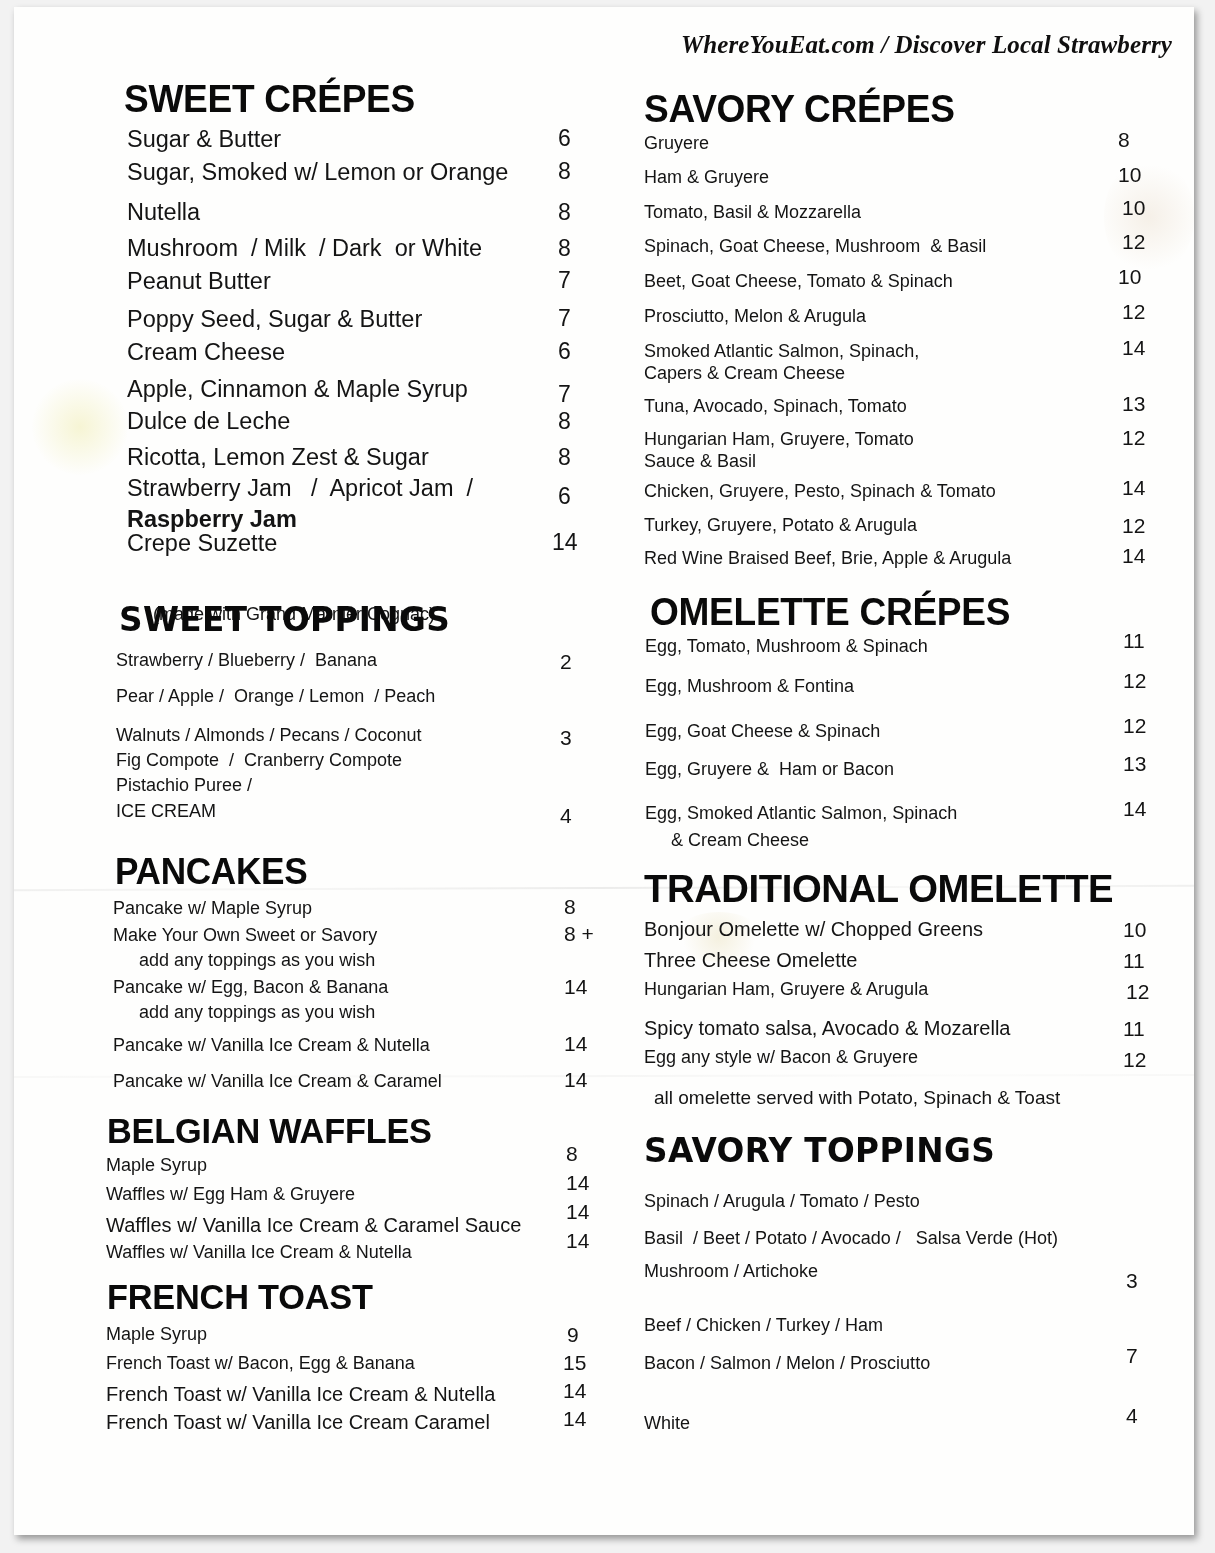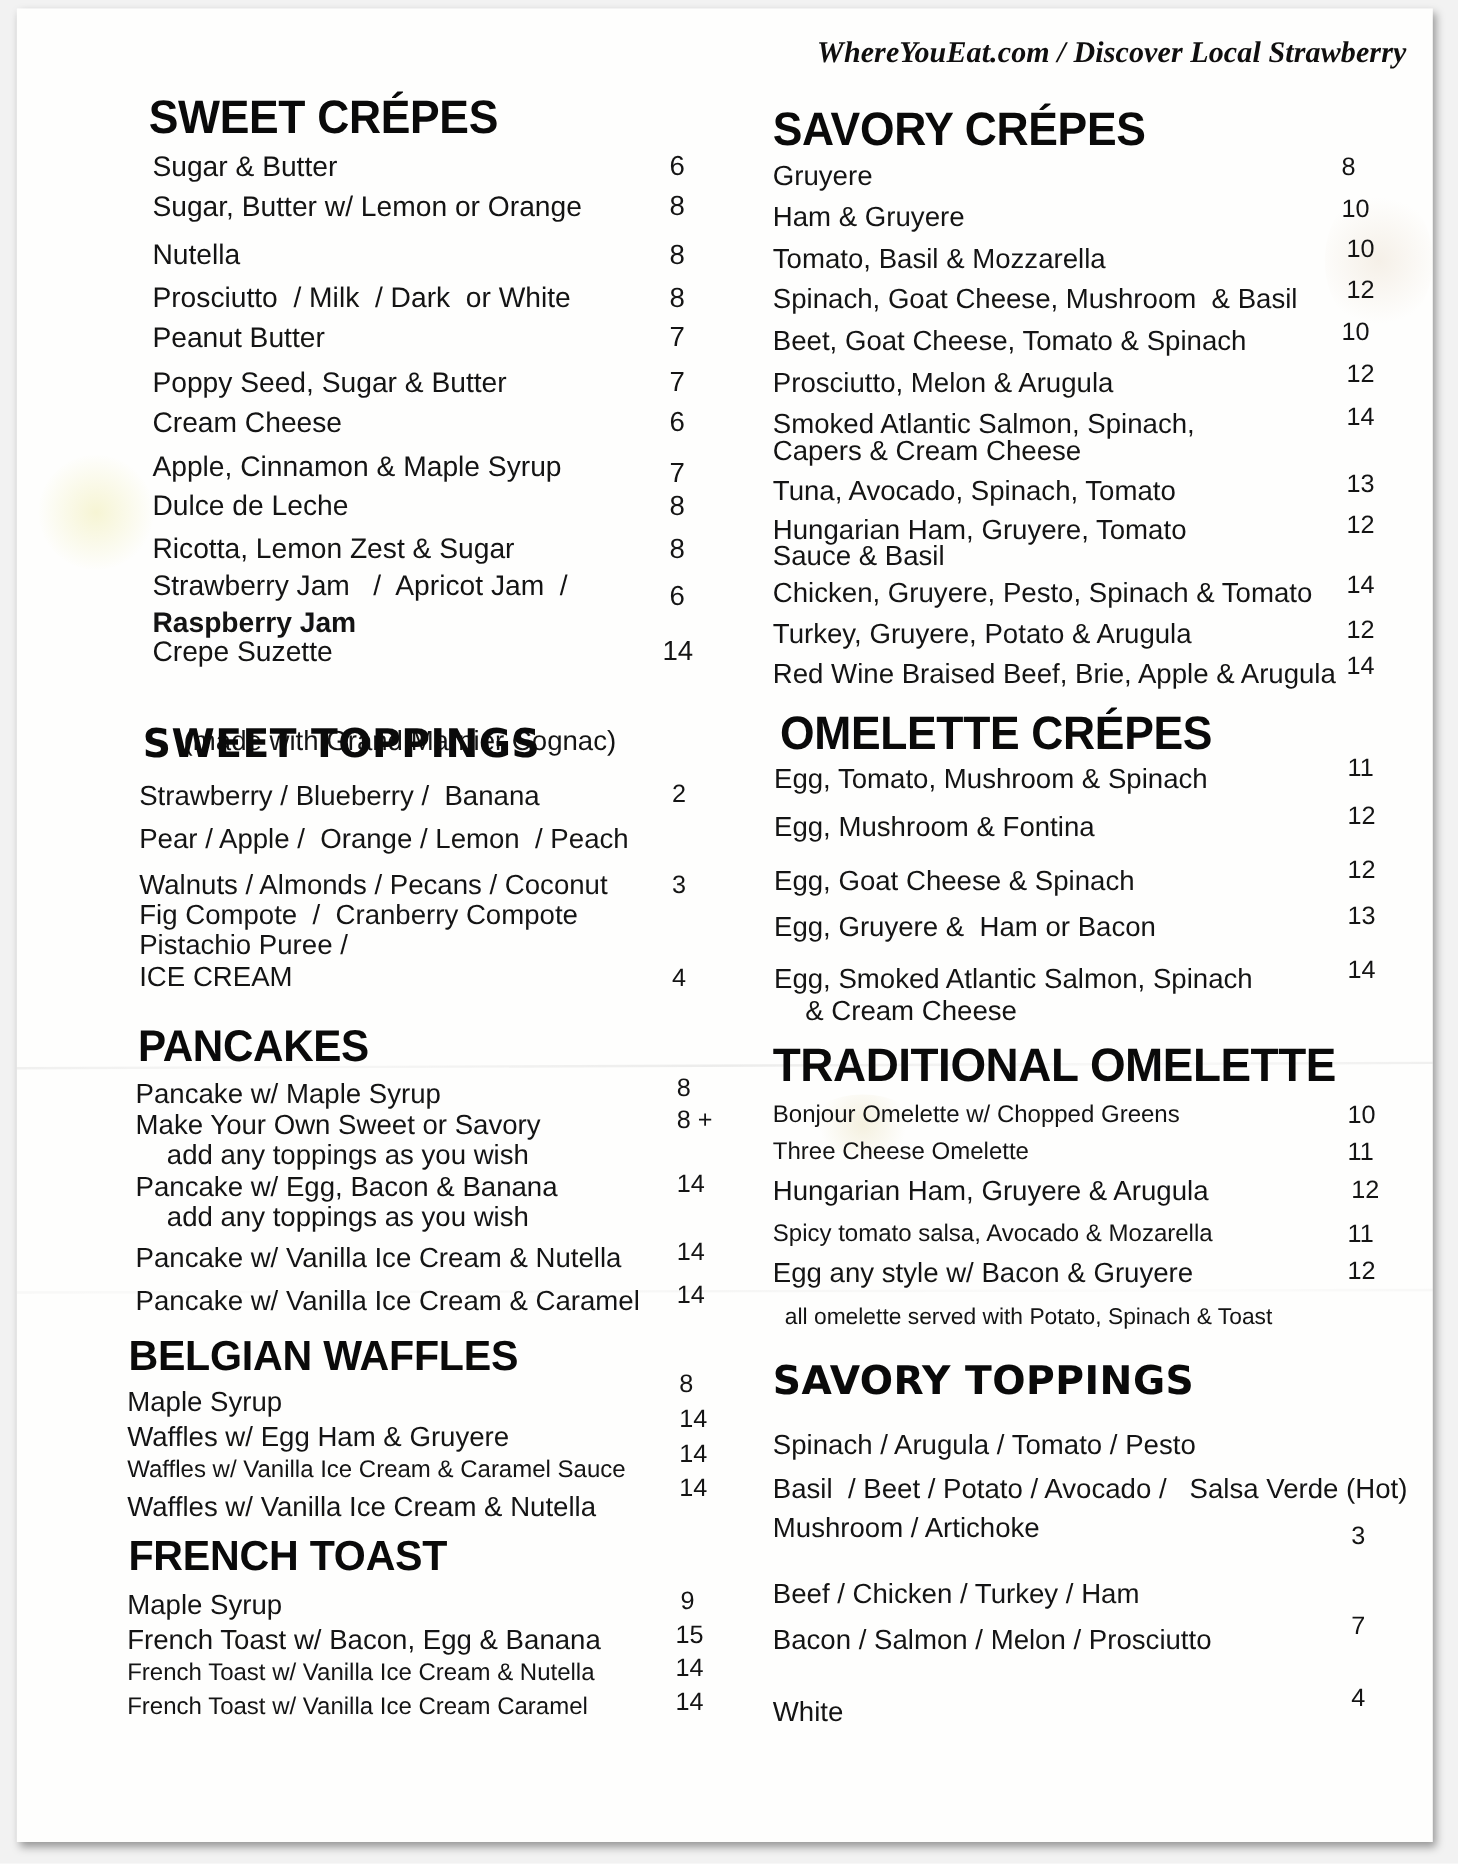--- a/index.html
+++ b/index.html
@@ -121,21 +121,21 @@
   }
   .name {
     position: absolute;
     left: 0;
     top: 0;
     font-size: 23.5px;
     color: #141414;
     line-height: 1.14;
     white-space: pre;
   }
-  .name.sm   { font-size: 23px; }
+  .name.sm   { font-size: 18px; }
   .name.xs   { font-size: 20px; }
   .name.tight{ line-height: 1.0; }
   .price {
     position: absolute;
     font-size: 23px;
     color: #141414;
     text-align: left;
     line-height: 1;
     white-space: nowrap;
   }
@@ -165,31 +165,31 @@
     <div class="col col-left">
 
       <div class="heading cond big" style="position:absolute;top:72px;left:12px;">SWEET CRÉPES</div>
 
       <div class="row" style="top:119px;left:15px;">
           <span class="name">Sugar &amp; Butter</span>
         </div>
       <div class="price" style="top:120px;left:446px;">6</div>
 
       <div class="row" style="top:152px;left:15px;">
-          <span class="name">Sugar, Butter w/ Lemon or Orange</span>
+          <span class="name">Sugar, Smoked w/ Lemon or Orange</span>
         </div>
       <div class="price" style="top:153px;left:446px;">8</div>
 
       <div class="row" style="top:192px;left:15px;">
           <span class="name">Nutella</span>
         </div>
       <div class="price" style="top:194px;left:446px;">8</div>
 
       <div class="row" style="top:228px;left:15px;">
-          <span class="name">Prosciutto  / Milk  / Dark  or White</span>
+          <span class="name">Mushroom  / Milk  / Dark  or White</span>
         </div>
       <div class="price" style="top:230px;left:446px;">8</div>
 
       <div class="row" style="top:261px;left:15px;">
           <span class="name">Peanut Butter</span>
         </div>
       <div class="price" style="top:262px;left:446px;">7</div>
 
       <div class="row" style="top:299px;left:15px;">
           <span class="name">Poppy Seed, Sugar &amp; Butter</span>

